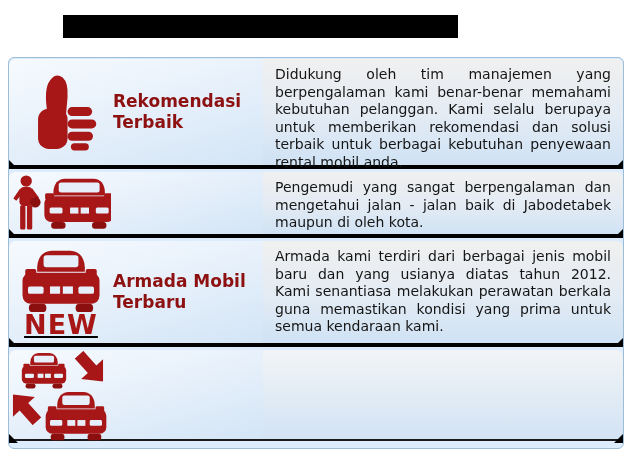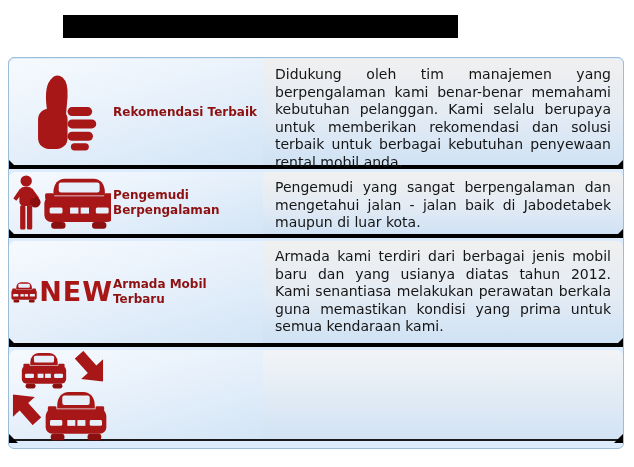--- a/index.html
+++ b/index.html
@@ -38,25 +38,25 @@
   .card1{height:106px}
   .card2{height:62px}
   .card3{height:102px}
   .card4{height:89px}
   .feature-left{
     width:254px;flex:0 0 254px;display:flex;align-items:center;
     background:linear-gradient(165deg,#f6fafe 0%,#e8f1fb 45%,#d3e5f6 100%);
     border-radius:7px 0 0 0;
   }
   .icon-box{
-    width:104px;flex:0 0 104px;display:flex;flex-direction:row;
-    align-items:center;justify-content:center;
+    width:104px;flex:0 0 104px;display:flex;flex-direction:column;
+    align-items:center;justify-content:center;text-decoration:underline;
   }
   .feature-title{
-    font-weight:bold;color:#8e1111;font-size:12px;line-height:1.22;
+    font-weight:bold;color:#8e1111;font-size:17px;line-height:1.22;
     width:146px;
   }
   .feature-desc{
     flex:1;padding:7px 12px 4px 12px;
     font-size:14px;line-height:17.6px;color:#151515;text-align:justify;
     background:linear-gradient(180deg,#f0f0ef 0%,#e3ebf4 55%,#cfe2f4 100%);
     border-radius:0 7px 0 0;
   }
   .badge-new{
     font-weight:bold;color:#a81616;font-size:27px;letter-spacing:1px;
@@ -113,23 +113,22 @@
             <rect x="43" y="28" width="92" height="34" rx="9"></rect>
             <rect x="50" y="43" width="17" height="8" rx="2" fill="#e7f0fa"></rect>
             <rect x="111" y="43" width="17" height="8" rx="2" fill="#e7f0fa"></rect>
             <rect x="77" y="43" width="11" height="8" fill="#e7f0fa"></rect>
             <rect x="91" y="43" width="11" height="8" fill="#e7f0fa"></rect>
             <rect x="52" y="62" width="19" height="9" rx="4" fill="#8c0f0f"></rect>
             <rect x="106" y="62" width="19" height="9" rx="4" fill="#8c0f0f"></rect>
           </g>
         </svg>
       </div>
-      <div class="feature-title">Pengemudi Berpengalaman</div>
     </div>
-    <div class="feature-desc">Pengemudi yang sangat berpengalaman dan mengetahui jalan - jalan baik di Jabodetabek maupun di luar kota.</div>
+    <div class="feature-desc">Pengemudi yang sangat berpengalaman dan mengetahui jalan - jalan baik di Jabodetabek maupun di oleh kota.</div>
   </div>
 
   <div class="card card3">
     <div class="feature-left">
       <div class="icon-box">
         <svg width="92" height="66" viewBox="0 0 100 72">
           <g fill="#a81717">
             <path d="M24,22 Q25,5 40,4 L60,4 Q75,5 76,22 L76,27 L24,27 Z"></path>
             <rect x="31" y="9" width="38" height="13" rx="3" fill="#e7f0fa"></rect>
             <rect x="11" y="24" width="12" height="8" rx="2"></rect>

